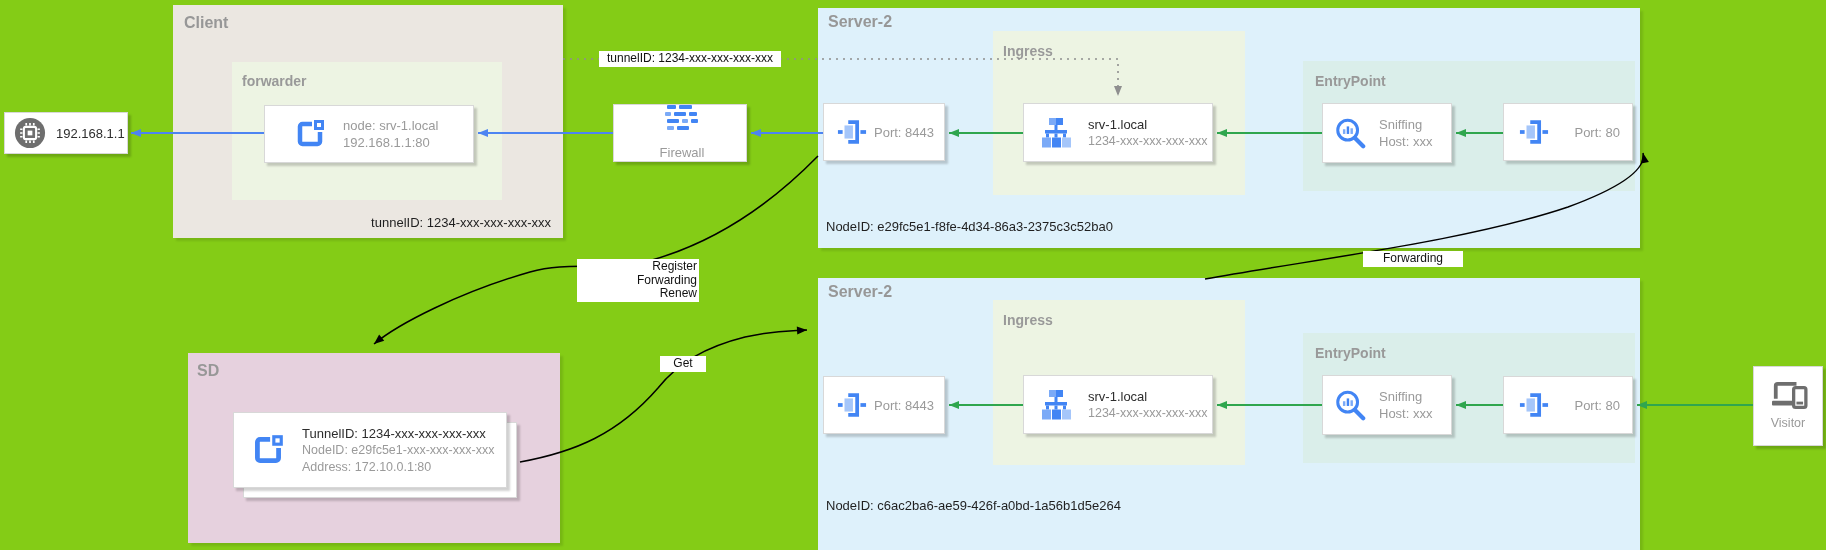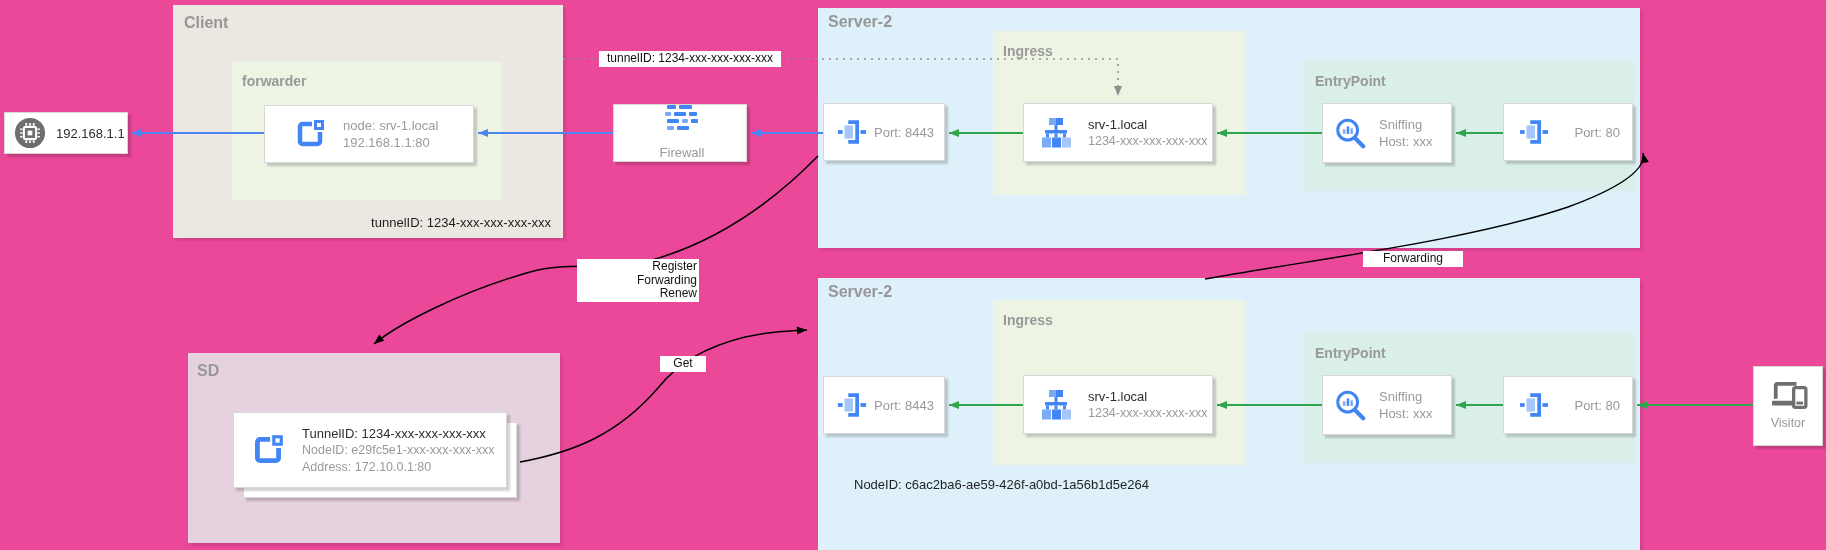--- a/index.html
+++ b/index.html
@@ -1,17 +1,17 @@
 <!DOCTYPE html>
 <html><head>
 <meta charset="utf-8">
 <style>
   * { margin:0; padding:0; box-sizing:border-box; }
   html,body { background:#fff; font-family:"Liberation Sans", sans-serif; }
-  .canvas { position:relative; width:1826px; height:550px; background:#ec4899; overflow:hidden; }
+  .canvas { position:relative; width:1826px; height:550px; background:#84cc16; overflow:hidden; }
 
   .zone    { position:absolute; z-index:1; box-shadow:3px 3px 2px rgba(0,0,0,0.10); }
   .subzone { position:absolute; z-index:2; }
 
   .big-title { position:absolute; font-size:16px; font-weight:bold; color:#979797; }
   .mid-title { position:absolute; font-size:14px; font-weight:bold; color:#999; }
 
   .node { position:absolute; background:#fff; border:1px solid #d8d8d8;
           box-shadow:3px 3px 2px rgba(0,0,0,0.18); display:flex; align-items:center; z-index:3; }
   .card { position:absolute; background:#fff; border:1px solid #d8d8d8;
@@ -139,20 +139,21 @@
         <svg class="icon" width="30" height="30" viewBox="0 0 32 32">
           <rect x="1" y="14" width="5" height="4" fill="#4285f4"></rect>
           <rect x="8" y="9" width="9" height="14" fill="#a5c6fa"></rect>
           <path d="M12 5.5 H21.5 V26.5 H12" fill="none" stroke="#4285f4" stroke-width="4"></path>
           <rect x="25" y="14" width="6" height="4" fill="#4285f4"></rect>
         </svg>
         <span class="t13g">Port: 80</span>
       </div>
     </div>
 
+    <span class="meta" style="left:8px; top:211px;">NodeID: e29fc5e1-f8fe-4d34-86a3-2375c3c52ba0</span>
   </div>
 
   <div class="zone" style="left:818px; top:278px; width:822px; height:292px; background:#def1fb;text-decoration:underline;">
     <span class="big-title" style="left:10px; top:5px;">Server-2</span>
 
     <div class="node" style="left:5px; top:98px; width:122px; height:58px; padding:0 10px 0 13px; justify-content:space-between;">
       <svg class="icon" width="30" height="30" viewBox="0 0 32 32">
         <rect x="1" y="14" width="5" height="4" fill="#4285f4"></rect>
         <rect x="8" y="9" width="9" height="14" fill="#a5c6fa"></rect>
         <path d="M12 5.5 H21.5 V26.5 H12" fill="none" stroke="#4285f4" stroke-width="4"></path>
@@ -202,21 +203,21 @@
         <svg class="icon" width="30" height="30" viewBox="0 0 32 32">
           <rect x="1" y="14" width="5" height="4" fill="#4285f4"></rect>
           <rect x="8" y="9" width="9" height="14" fill="#a5c6fa"></rect>
           <path d="M12 5.5 H21.5 V26.5 H12" fill="none" stroke="#4285f4" stroke-width="4"></path>
           <rect x="25" y="14" width="6" height="4" fill="#4285f4"></rect>
         </svg>
         <span class="t13g">Port: 80</span>
       </div>
     </div>
 
-    <span class="meta" style="left:8px; top:199px;margin-left:28px;">NodeID: c6ac2ba6-ae59-426f-a0bd-1a56b1d5e264</span>
+    <span class="meta" style="left:8px; top:220px;">NodeID: c6ac2ba6-ae59-426f-a0bd-1a56b1d5e264</span>
   </div>
 
   <div class="zone" style="left:188px; top:353px; width:372px; height:190px; background:#e6d1de;">
     <span class="big-title" style="left:9px; top:9px;">SD</span>
     <div class="card" style="left:55px; top:69px; width:274px; height:76px;"></div>
     <div class="card" style="left:45px; top:59px; width:274px; height:76px; display:flex; align-items:center; padding-left:16px; gap:16px;">
       <svg class="icon" width="36" height="36" viewBox="0 0 34 34">
         <path d="M19 7 H9.5 A2.5 2.5 0 0 0 7 9.5 V24.5 A2.5 2.5 0 0 0 9.5 27 H24.5 A2.5 2.5 0 0 0 27 24.5 V15" fill="none" stroke="#4285f4" stroke-width="4.5"></path>
         <rect x="21" y="3" width="10" height="10" fill="#4285f4"></rect>
         <rect x="24" y="6" width="4" height="4" fill="#fff"></rect>

